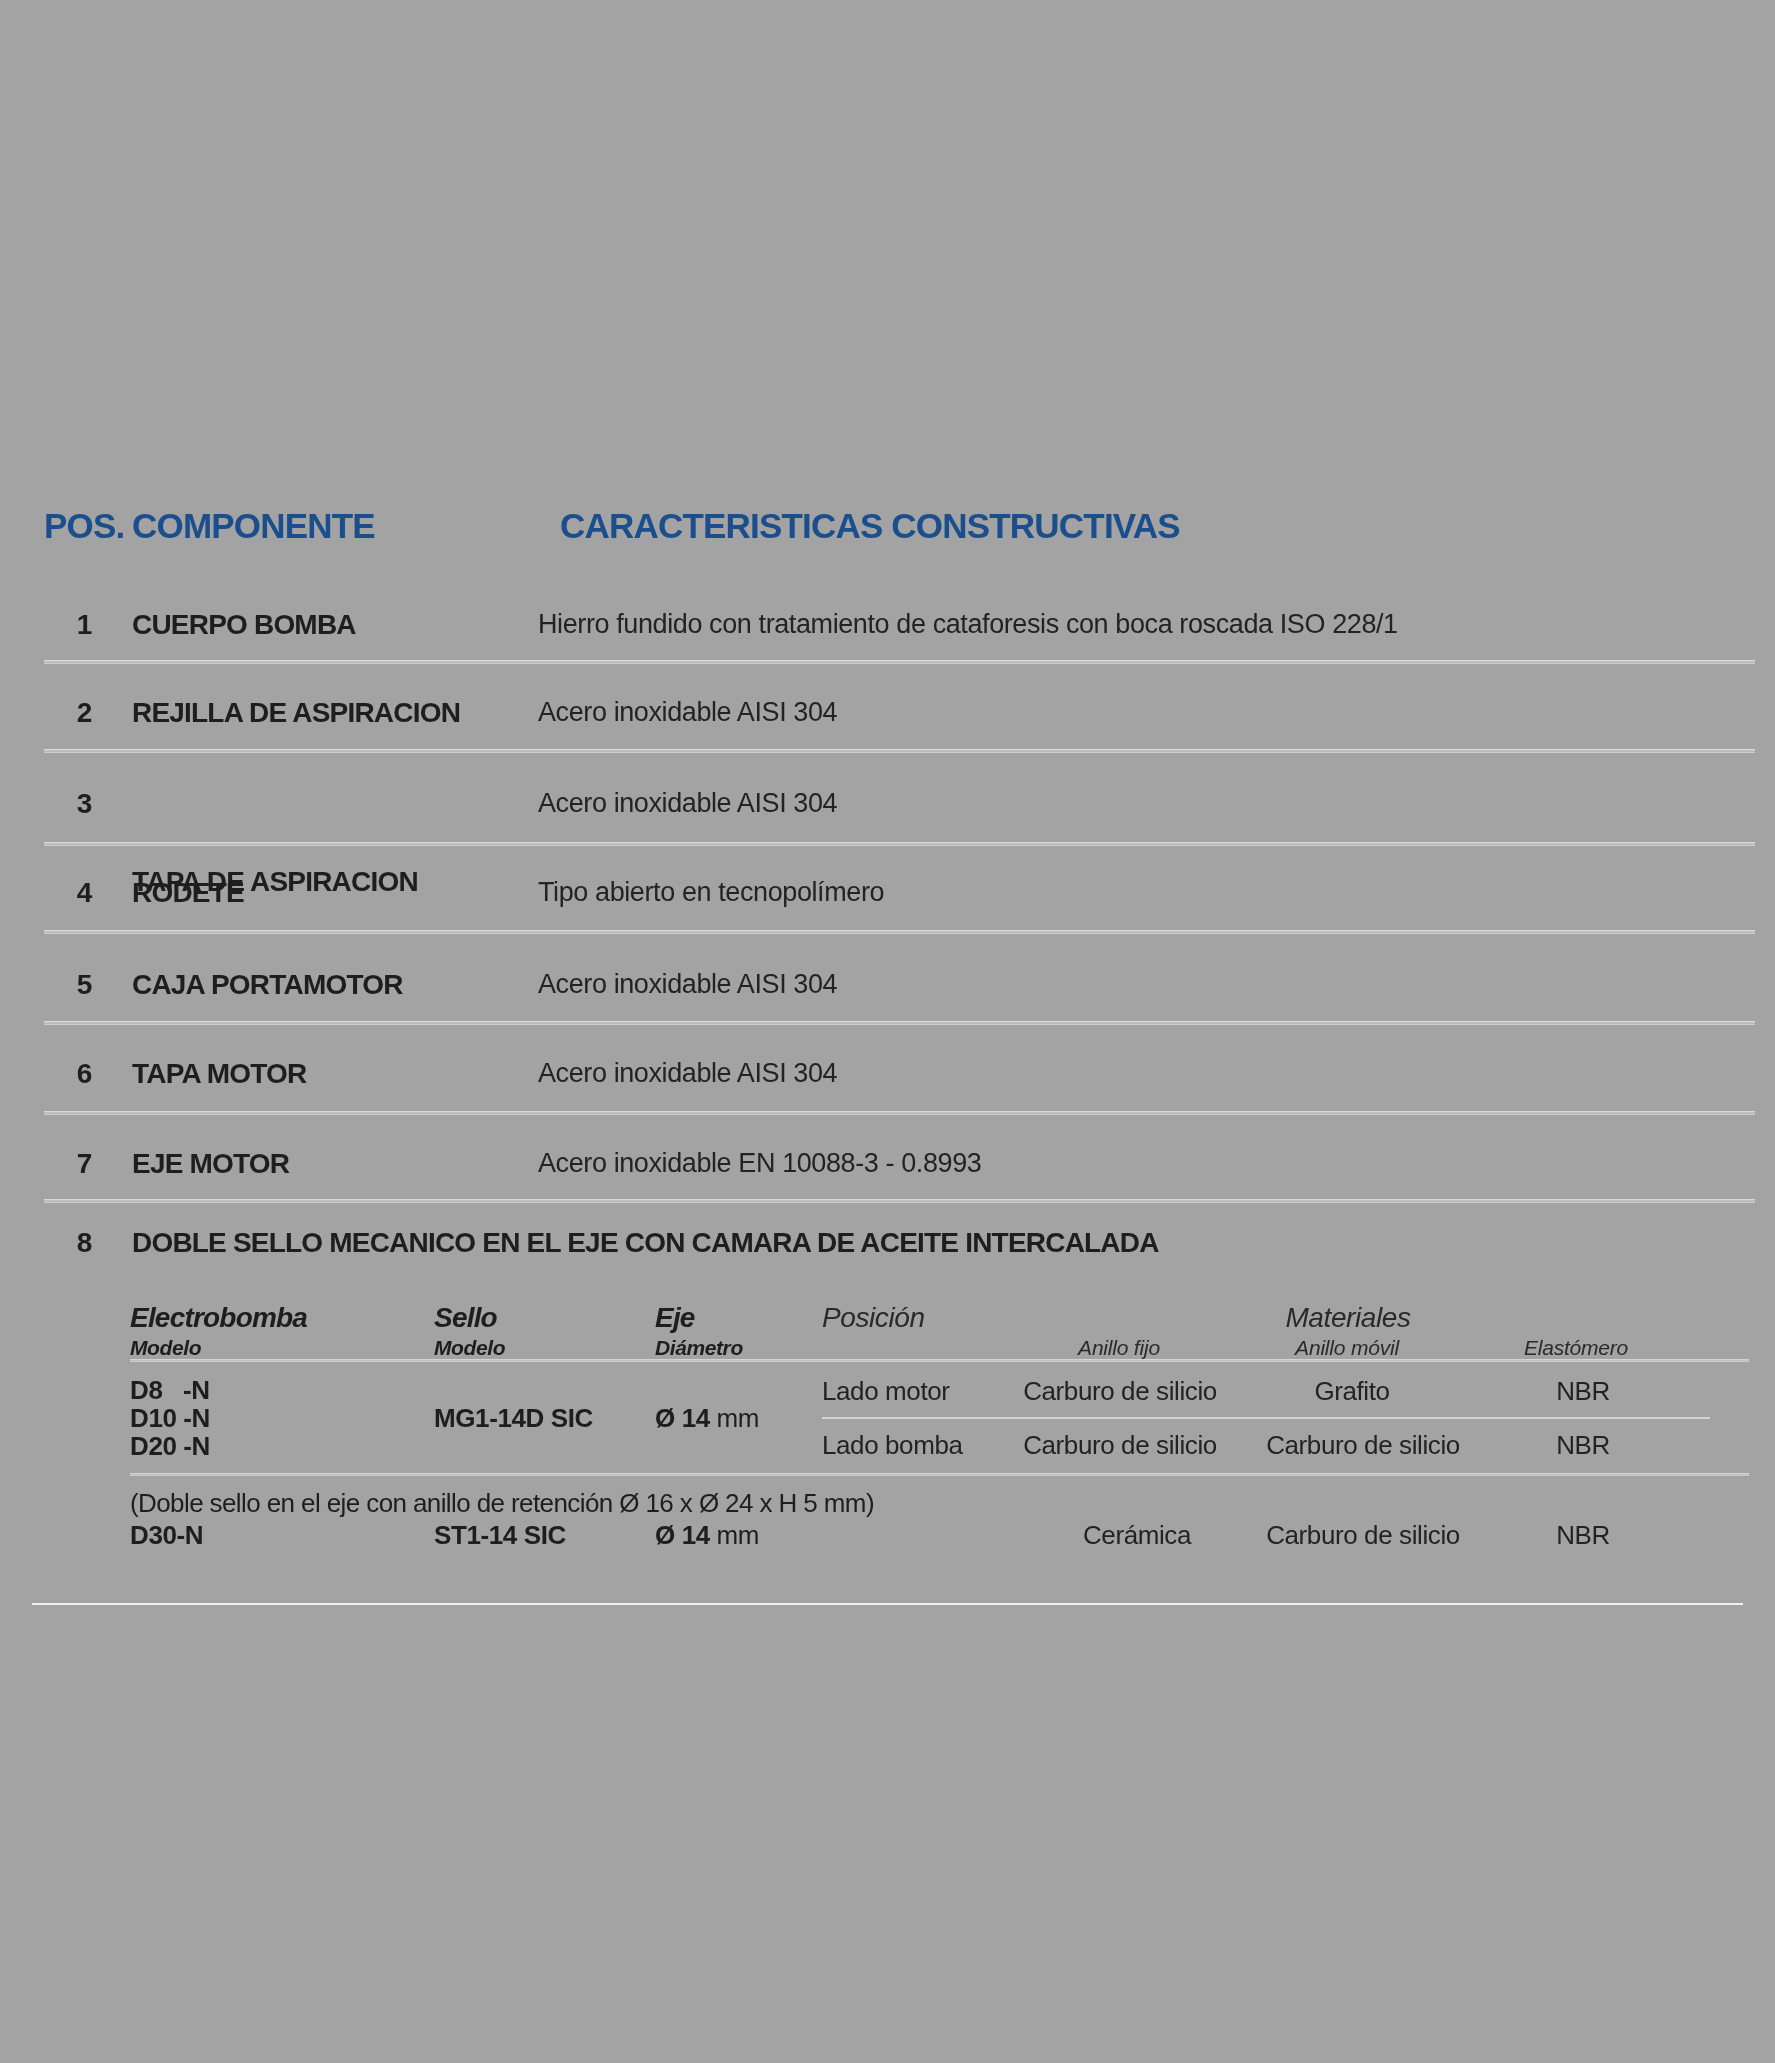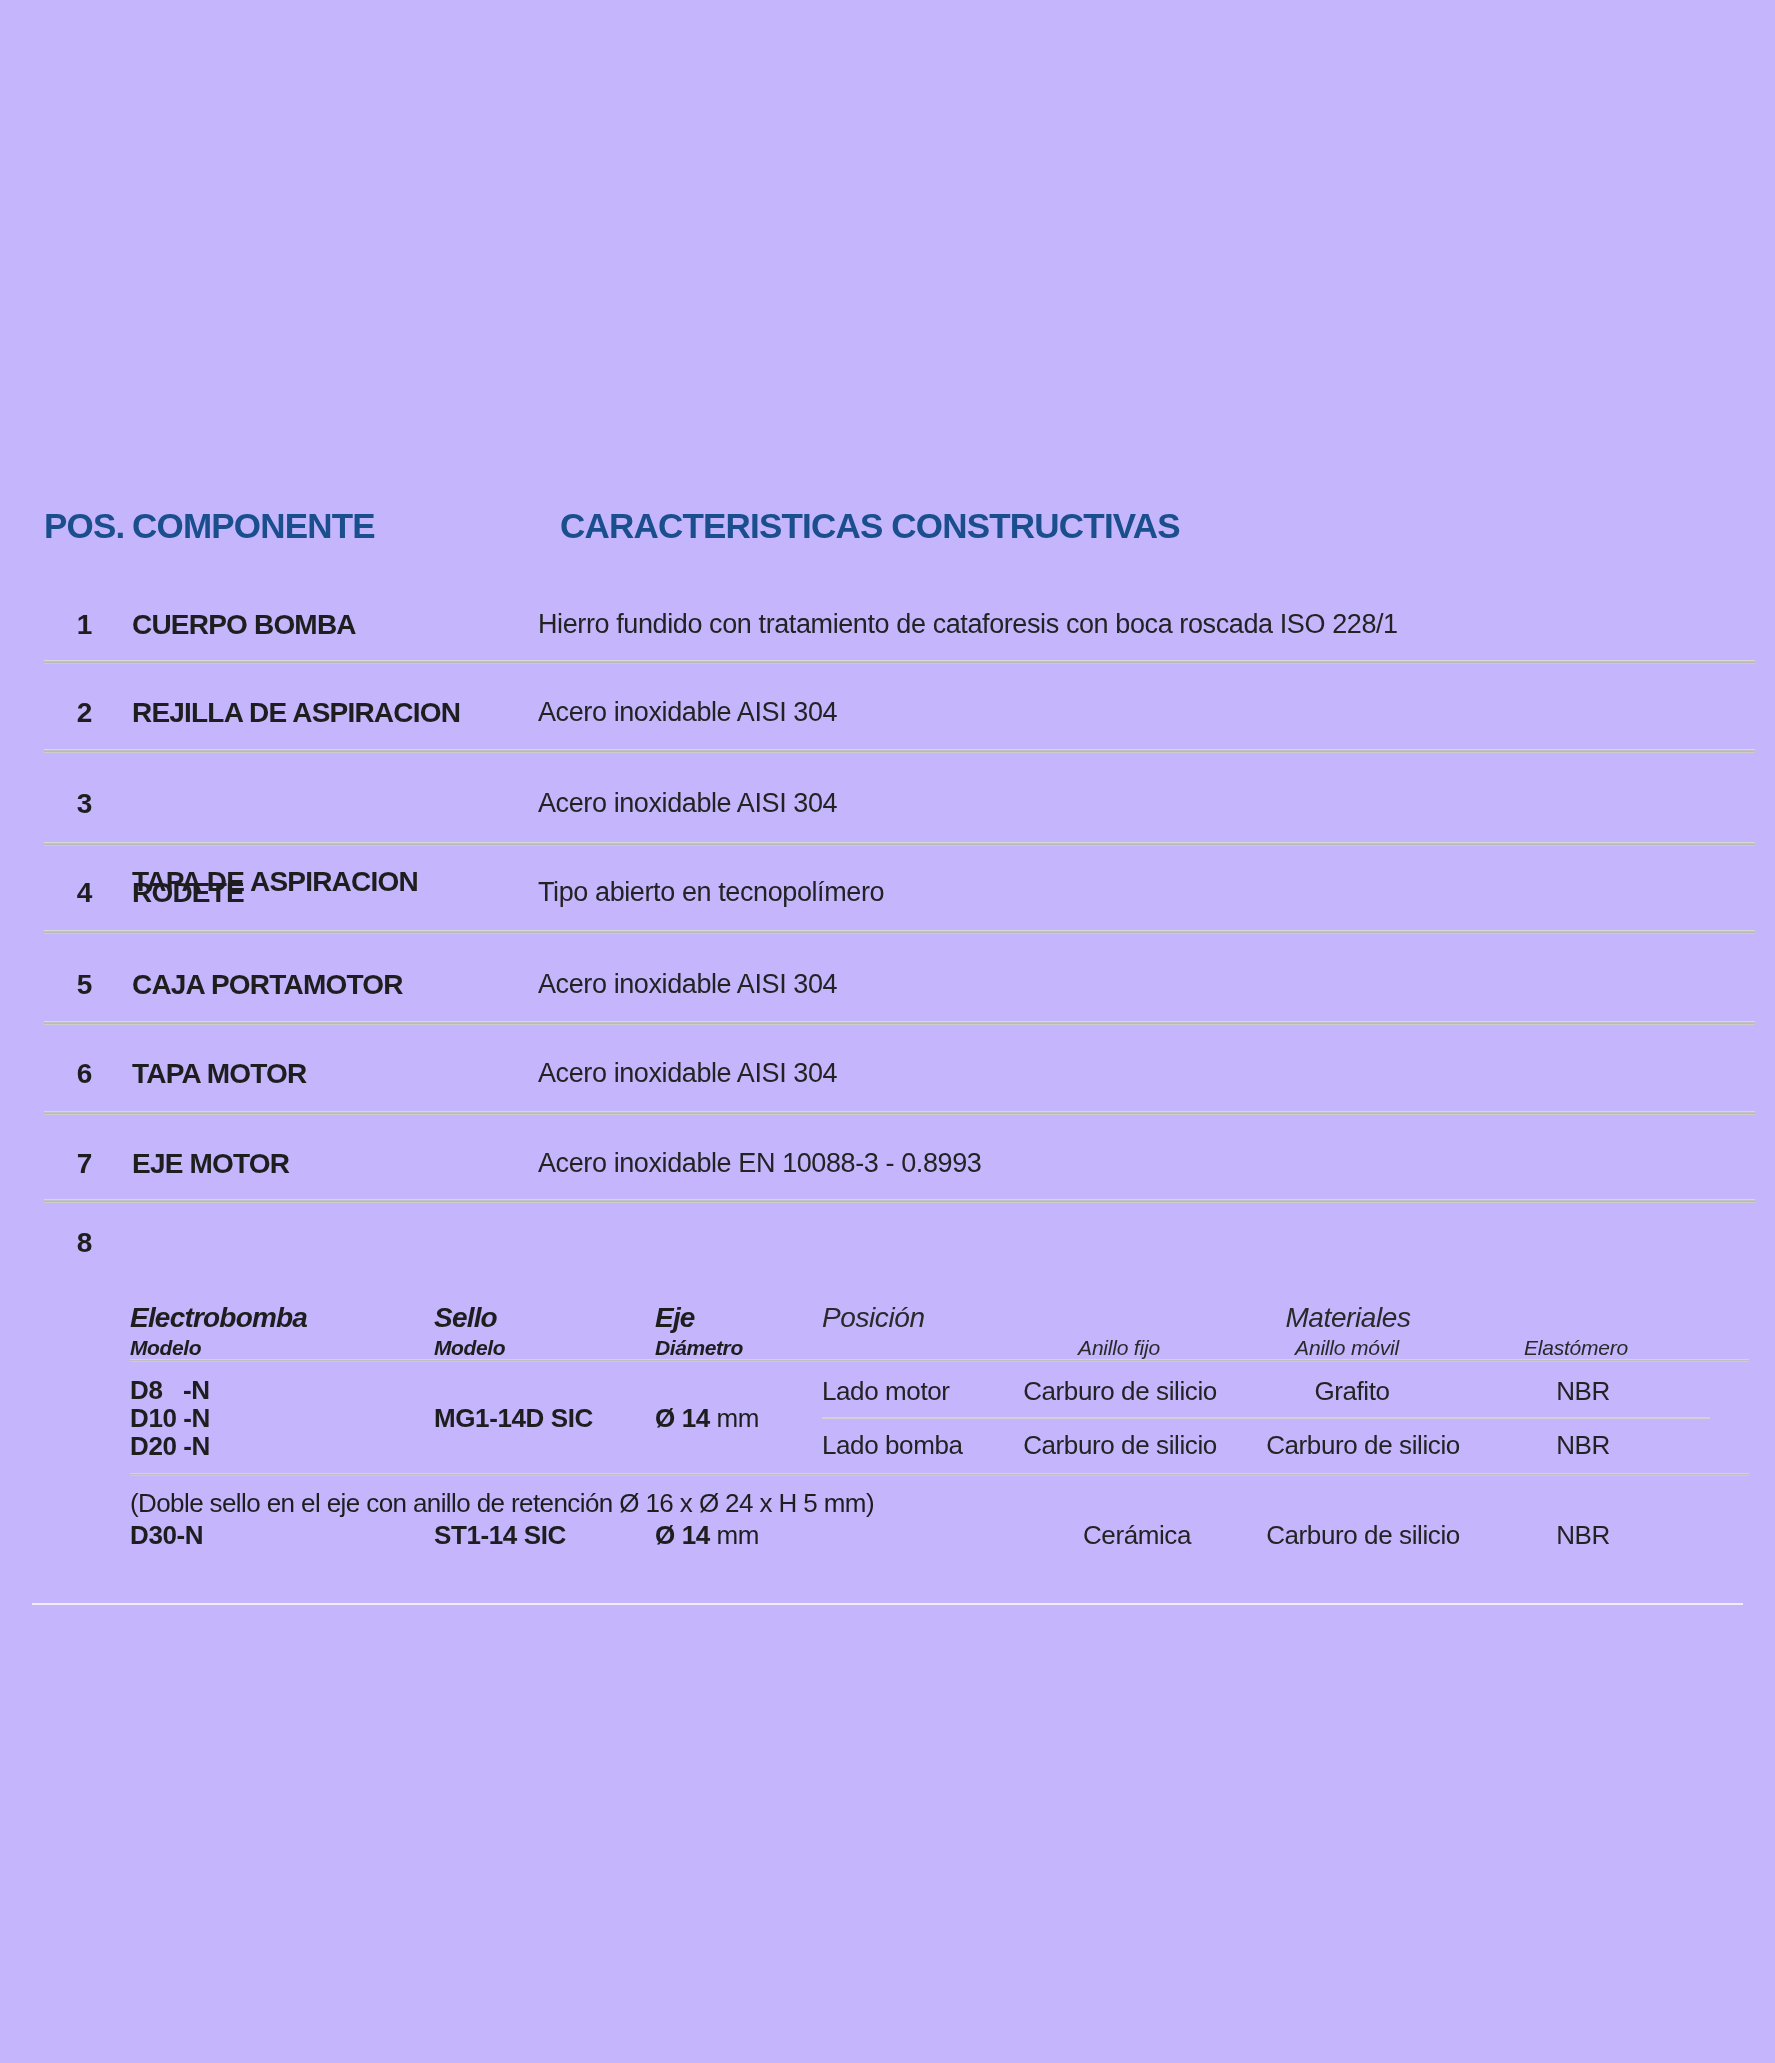--- a/index.html
+++ b/index.html
@@ -1,20 +1,20 @@
 <!DOCTYPE html>
 <html style="font-size:13px"><head>
 <meta charset="utf-8">
 <style>
   html,body{margin:0;padding:0;background:#ffffff;}
   #page{
     position:relative;
     width:1775px;
     height:2064px;
-    background:#c4b5fd;
+    background:#a3a3a3;
     font-family:"Liberation Sans","DejaVu Sans",sans-serif;
     color:#1e1e1e;
     overflow:hidden;
   }
   .abs{position:absolute;white-space:pre;line-height:35px;height:35px;}
   .center{transform:translateX(-50%);}
   
   .sec-hdr{
     font-size:35px;font-weight:700;letter-spacing:-0.8px;color:#1a4e8c;
   }
@@ -87,20 +87,21 @@
   <div class="abs row-name" style="left:132px;top:1056px;">TAPA MOTOR</div>
   <div class="abs row-desc" style="left:538px;top:1056px;">Acero inoxidable AISI 304</div>
   <div class="divider" style="top:1111px;"></div>
 
   <div class="abs row-num" style="left:44px;top:1146px;">7</div>
   <div class="abs row-name" style="left:132px;top:1146px;">EJE MOTOR</div>
   <div class="abs row-desc" style="left:538px;top:1146px;">Acero inoxidable EN 10088-3 - 0.8993</div>
   <div class="divider" style="top:1199px;"></div>
 
   <div class="abs row-num" style="left:44px;top:1225px;">8</div>
+  <div class="abs row-name" style="left:132px;top:1225px;">DOBLE SELLO MECANICO EN EL EJE CON CAMARA DE ACEITE INTERCALADA</div>
 
   <div class="abs th-main" style="left:130px;top:1300px;">Electrobomba</div>
   <div class="abs th-sub" style="left:130px;top:1330px;">Modelo</div>
   <div class="abs th-main" style="left:434px;top:1300px;">Sello</div>
   <div class="abs th-sub" style="left:434px;top:1330px;">Modelo</div>
   <div class="abs th-main" style="left:655px;top:1300px;">Eje</div>
   <div class="abs th-sub" style="left:655px;top:1330px;">Diámetro</div>
   <div class="abs th-main-lite" style="left:822px;top:1300px;">Posición</div>
   <div class="abs th-sub-lite center" style="left:1119px;top:1330px;">Anillo fijo</div>
   <div class="abs th-main-lite center" style="left:1348px;top:1300px;">Materiales</div>

